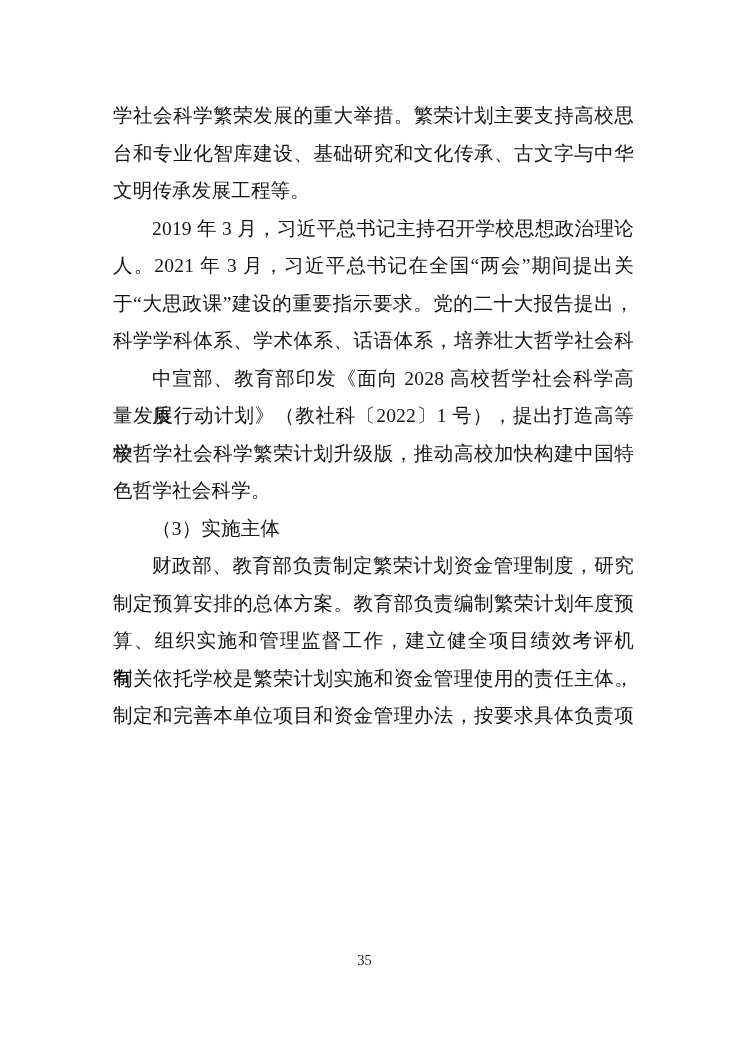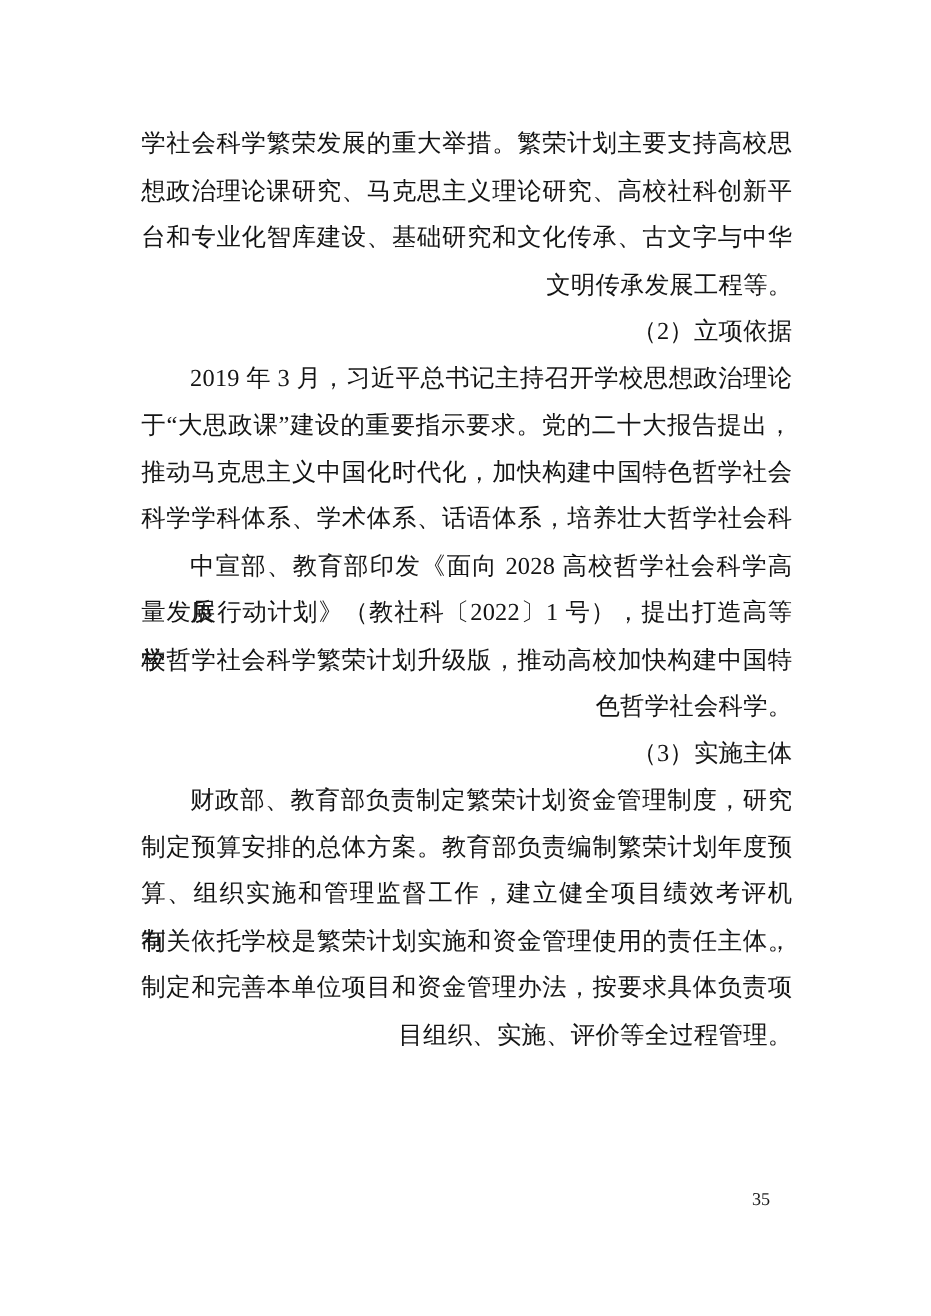--- a/index.html
+++ b/index.html
@@ -21,63 +21,60 @@
     left: 113px;
     top: 97px;
     width: 521px;
   }
   .line {
     font-size: 19.5px;
     line-height: 37.5px;
     height: 37.5px;
     white-space: nowrap;
     letter-spacing: 0.2px;
-    text-align: right;
+    text-align: left;
   }
   .line.justify {
     white-space: normal;
     text-align: justify;
     text-align-last: justify;
     text-justify: inter-character;
   }
   .line.indent {
     padding-left: 39px;
   }
   .page-footer {
     position: absolute;
     left: 113px;
     top: 952px;
     width: 521px;
-    text-align: right;
+    text-align: center;
     padding-right: 18px;
     box-sizing: border-box;
     font-size: 14.5px;
     color: #1a1a1a;
   }
 </style>
 </head>
 <body>
 
 <div class="page">
   <div class="text-block" id="text-block">
       <div class="line justify">学社会科学繁荣发展的重大举措。繁荣计划主要支持高校思</div>
-      <div class="line justify">想政治理论课研究、马克思主义理论研究、高校社科创新平</div>
       <div class="line justify">台和专业化智库建设、基础研究和文化传承、古文字与中华</div>
       <div class="line">文明传承发展工程等。</div>
-      <div class="line indent">（2）立项依据</div>
       <div class="line justify indent">2019 年 3 月，习近平总书记主持召开学校思想政治理论</div>
+      <div class="line justify">人。2021 年 3 月，习近平总书记在全国“两会”期间提出关</div>
       <div class="line justify">于“大思政课”建设的重要指示要求。党的二十大报告提出，</div>
-      <div class="line justify">推动马克思主义中国化时代化，加快构建中国特色哲学社会</div>
       <div class="line justify">科学学科体系、学术体系、话语体系，培养壮大哲学社会科</div>
       <div class="line justify indent">中宣部、教育部印发《面向 2028 高校哲学社会科学高质</div>
       <div class="line justify">量发展行动计划》（教社科〔2022〕1 号），提出打造高等学</div>
       <div class="line justify">校哲学社会科学繁荣计划升级版，推动高校加快构建中国特</div>
       <div class="line">色哲学社会科学。</div>
       <div class="line indent">（3）实施主体</div>
       <div class="line justify indent">财政部、教育部负责制定繁荣计划资金管理制度，研究</div>
       <div class="line justify">制定预算安排的总体方案。教育部负责编制繁荣计划年度预</div>
       <div class="line justify">算、组织实施和管理监督工作，建立健全项目绩效考评机制。</div>
       <div class="line justify">有关依托学校是繁荣计划实施和资金管理使用的责任主体，</div>
       <div class="line justify">制定和完善本单位项目和资金管理办法，按要求具体负责项</div>
-      <div class="line">目组织、实施、评价等全过程管理。</div>
     </div>
   <div class="page-footer">35</div>
 </div>
 
 </body></html>

